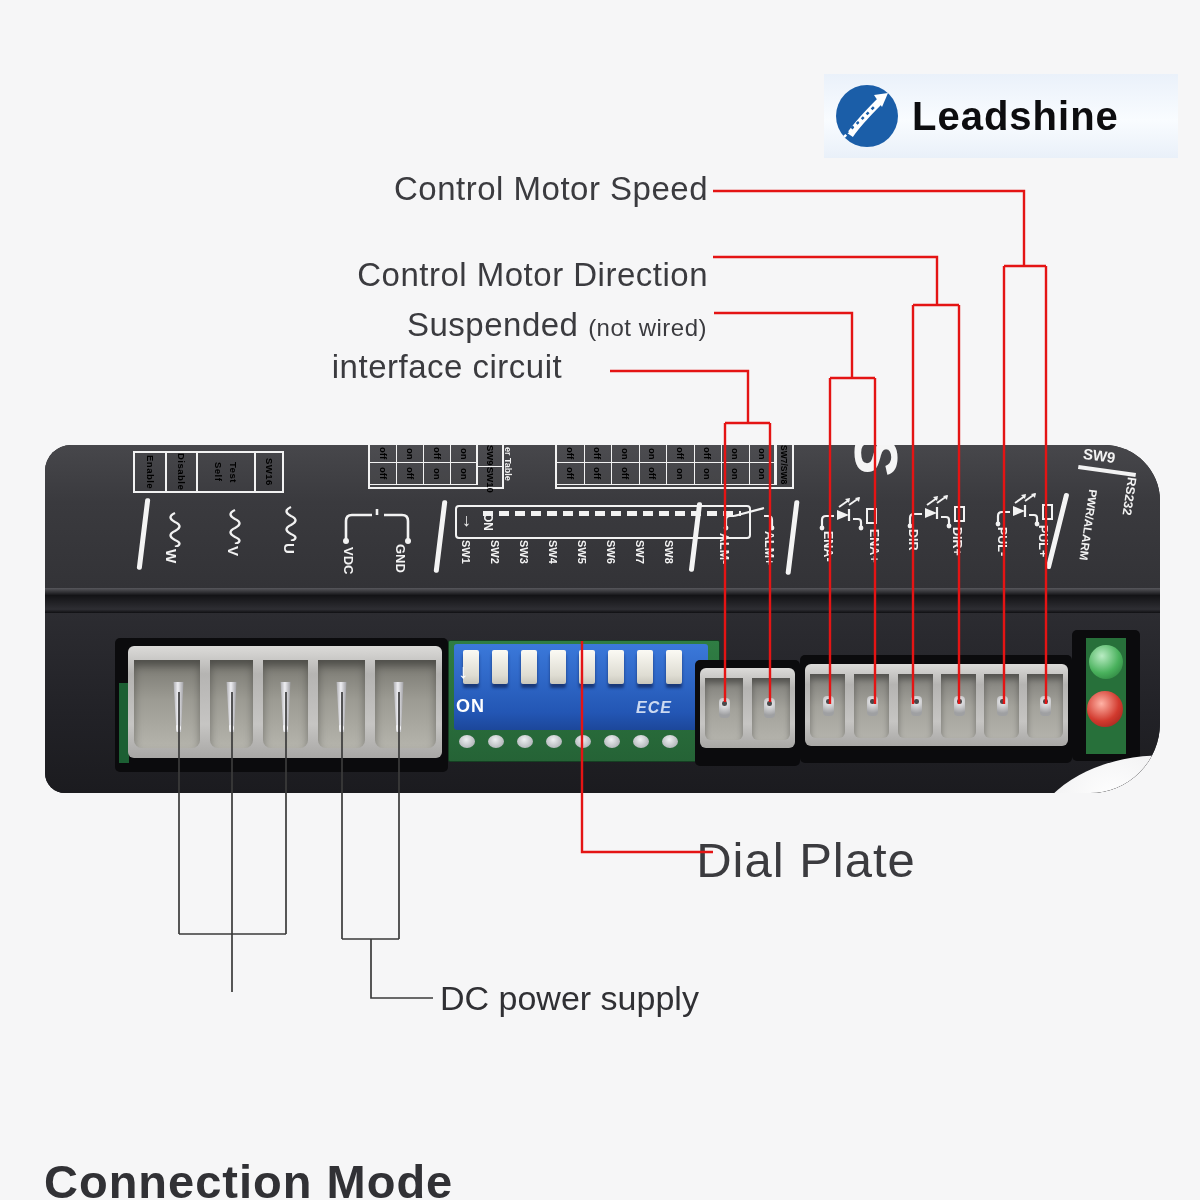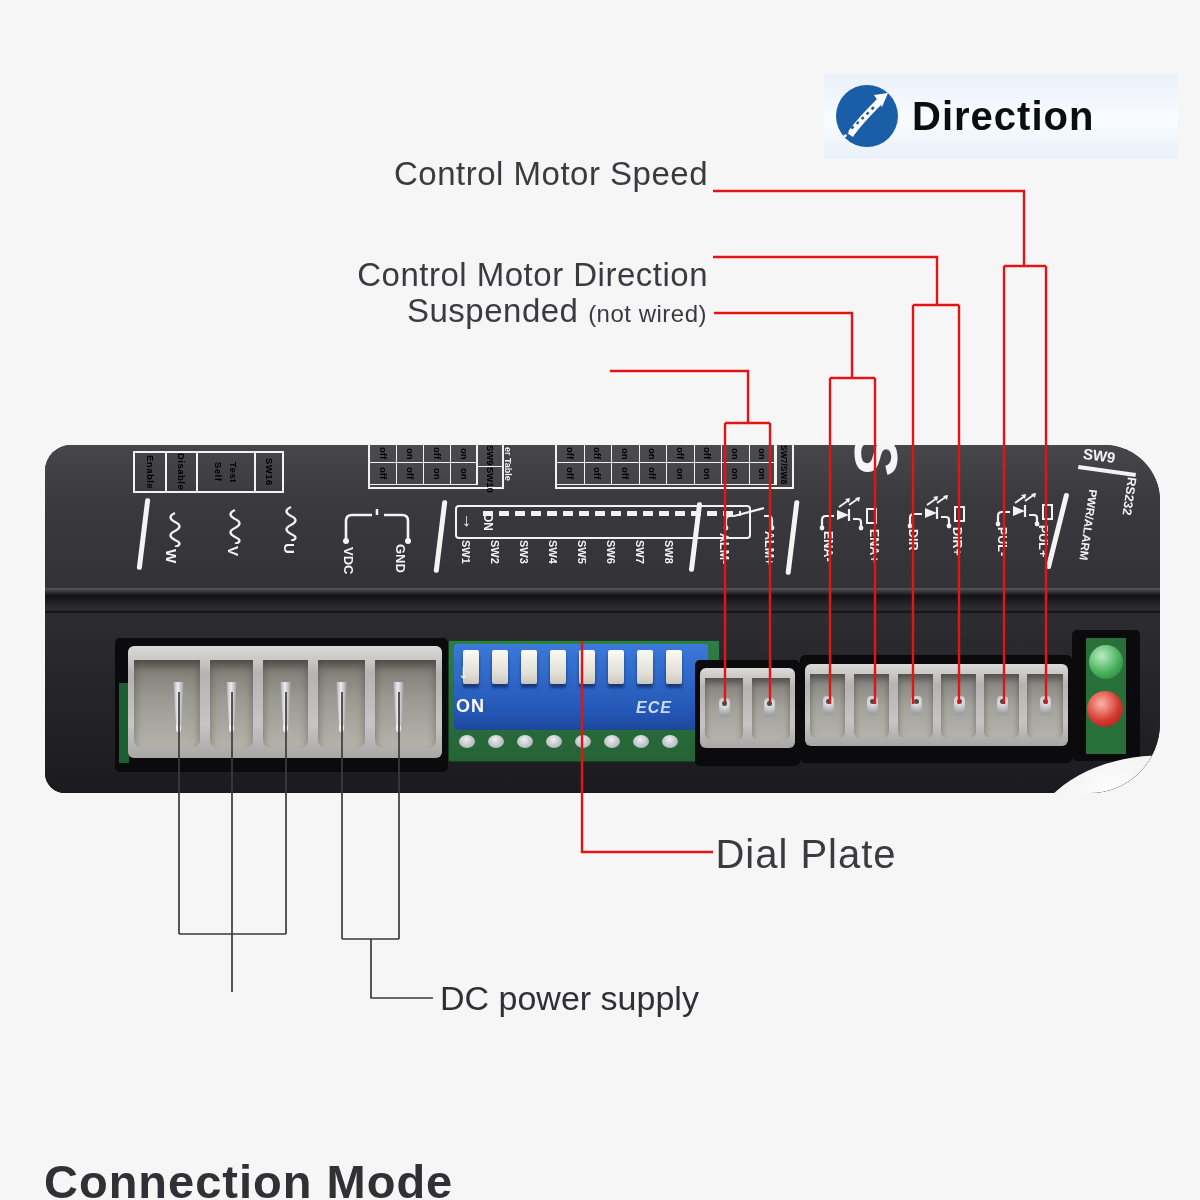--- a/index.html
+++ b/index.html
@@ -13,21 +13,21 @@
     display:flex;align-items:center;gap:14px;padding-left:12px;box-sizing:border-box;}
   .logo-circle{width:62px;height:62px;border-radius:50%;background:#1b5ea8;position:relative;flex:0 0 auto;}
   .logo-circle svg{position:absolute;left:0;top:0;}
   .logo-text{font-size:40px;font-weight:800;color:#0d0d0f;letter-spacing:1px;}
 
   
   .ann{color:#3b3b3f;font-size:33px;letter-spacing:.5px;white-space:nowrap;}
   .ann-small{font-size:24px;color:#3b3b3f;}
   .ann-center{text-align:center;line-height:34px;}
   .dial-wrap{left:608px;top:832px;width:396px;text-align:center;}
-  .dial-title{font-size:40px;color:#3b3b3f;letter-spacing:1px;}
+  .dial-title{font-size:49px;color:#3b3b3f;letter-spacing:1px;}
   .dial-note{font-size:23px;color:#3b3b3f;margin-top:4px;}
   .motor-wrap{left:128px;top:996px;width:208px;text-align:center;line-height:36px;}
   .motor-wrap div{font-size:34px;color:#303034;}
   .dc-label{left:440px;top:979px;font-size:34px;color:#303034;}
   .page-title{left:44px;top:1106px;font-size:47px;font-weight:bold;color:#313135;
     font-family:Liberation Sans, sans-serif;letter-spacing:1px;margin-top:48px;}
 
   
   .device{left:45px;top:445px;width:1115px;height:348px;
     border-radius:26px 56px 70px 20px;overflow:hidden;background:#1c1c1f;}
@@ -155,30 +155,31 @@
 
 <div class="abs logo-panel">
   <div class="logo-circle">
     <svg width="62" height="62" viewBox="0 0 62 62">
       <path d="M14,50 C22,38 34,26 44,16" stroke="#ffffff" stroke-width="7" fill="none"></path>
       <path d="M10,48 C20,40 28,32 38,22" stroke="#1b5ea8" stroke-width="2.5" fill="none" stroke-dasharray="3 4"></path>
       <path d="M38,10 L52,8 L46,22 Z" fill="#ffffff"></path>
       <path d="M8,52 C16,44 22,40 30,34" stroke="#ffffff" stroke-width="2.5" fill="none" stroke-dasharray="3 4"></path>
     </svg>
   </div>
-  <div class="logo-text">Direction</div>
+  <div class="logo-text">Leadshine</div>
 </div>
 
-<div class="abs ann" style="right:492px;top:155px;">Control Motor Speed</div>
+<div class="abs ann" style="right:492px;top:170px;">Control Motor Speed</div>
 <div class="abs ann" style="right:492px;top:256px;">Control Motor Direction</div>
-<div class="abs ann" style="right:493px;top:292px;">
+<div class="abs ann" style="right:493px;top:306px;">
   <span>Suspended</span>
   <span class="ann-small">(not wired)</span>
 </div>
 <div class="abs ann ann-center" style="left:283px;top:350px;width:328px;">
+  <div>interface circuit</div>
 </div>
 
 <div class="abs dial-wrap">
   <div class="dial-title">Dial Plate</div>
 </div>
 
 <div class="abs motor-wrap">
 </div>
 <div class="abs dc-label">DC power supply</div>
 <div class="abs page-title">Connection Mode</div>

